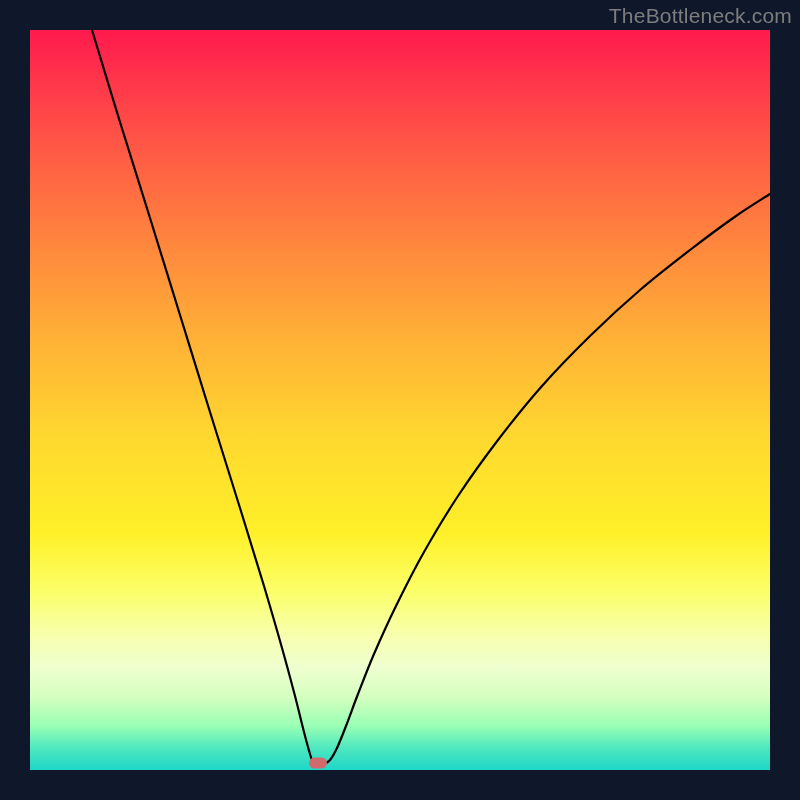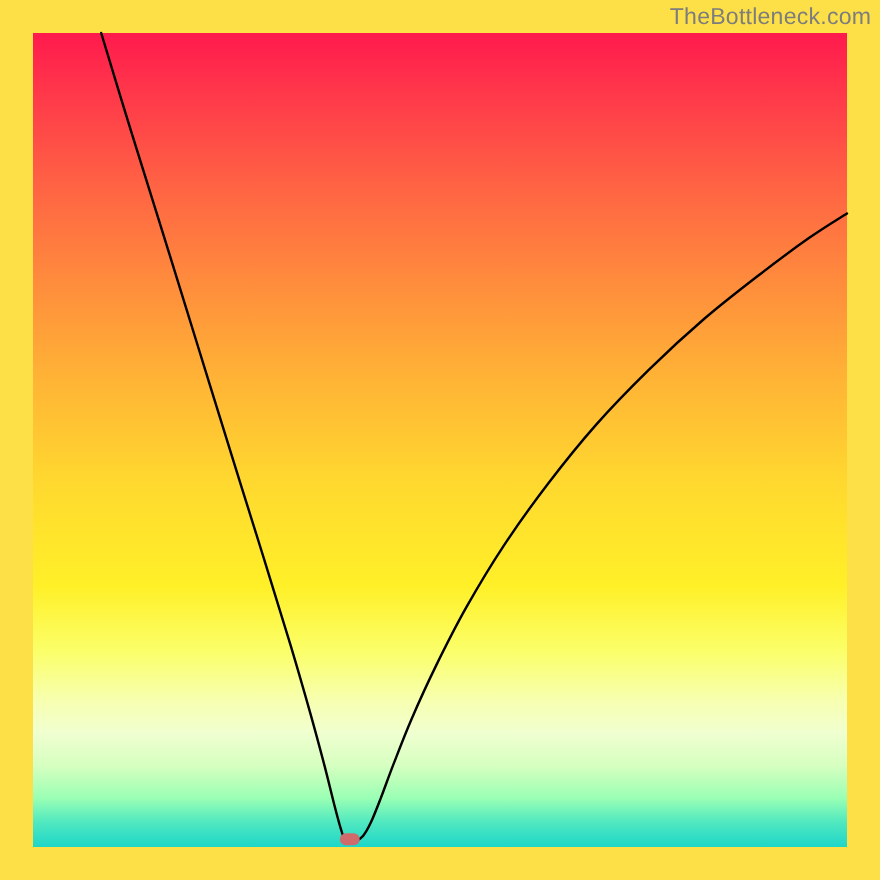--- a/index.html
+++ b/index.html
@@ -7,21 +7,21 @@
     padding: 0;
     width: 800px;
     height: 800px;
     background: #000;
     font-family: Arial, Helvetica, sans-serif;
   }
   .frame {
     position: relative;
     width: 800px;
     height: 800px;
-    background: #fde047;
+    background: #0f172a;
   }
   .plot {
     position: absolute;
     left: 30px;
     top: 30px;
     width: 740px;
     height: 740px;
     
     background: linear-gradient(
       to bottom,

